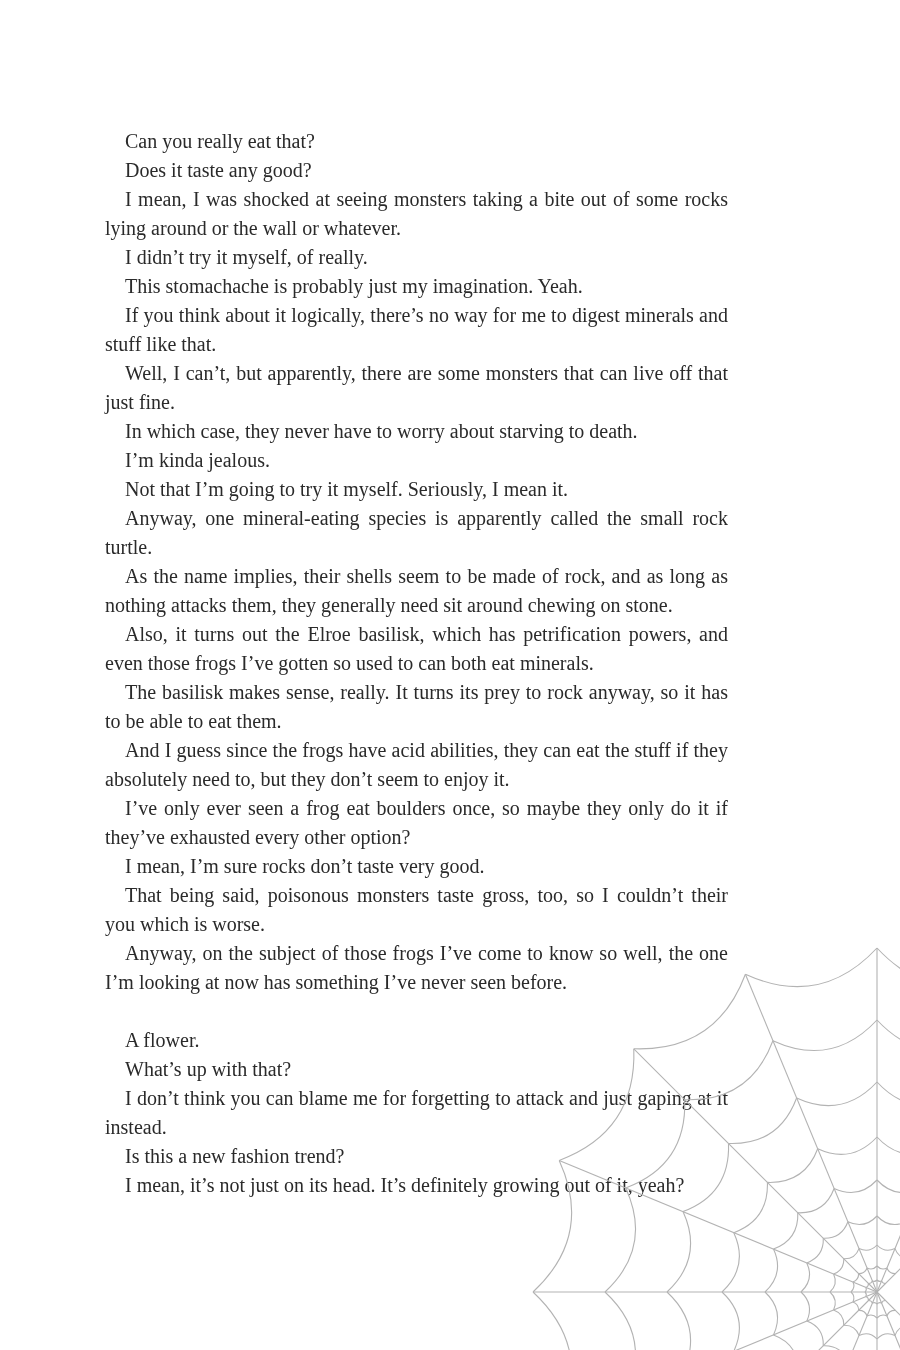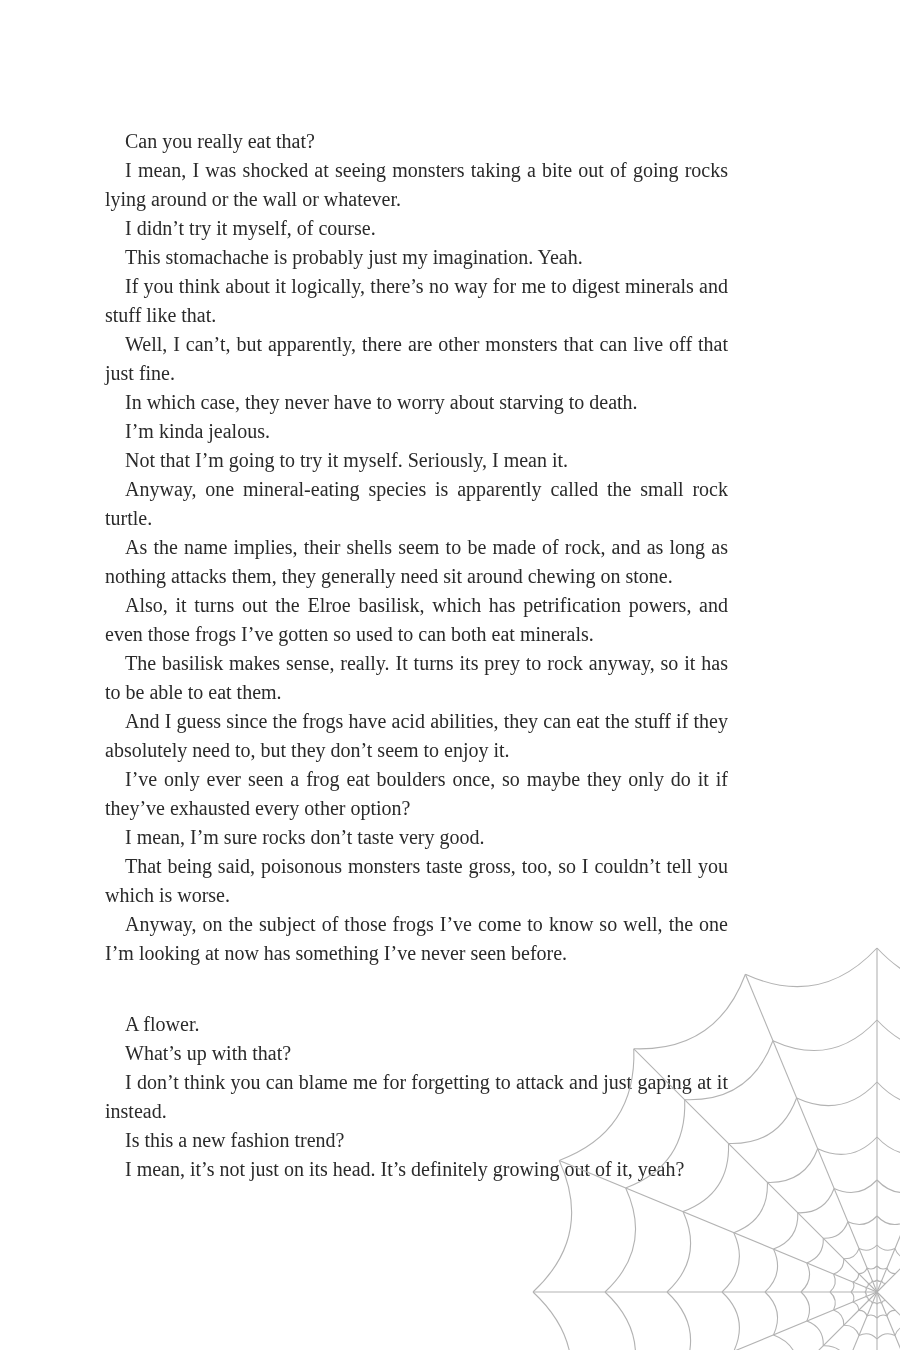--- a/index.html
+++ b/index.html
@@ -24,54 +24,55 @@
     font-size: 20px;
     line-height: 29px;
     text-align: justify;
   }
   .text-block p {
     margin: 0;
     padding: 0;
     text-indent: 20px;
   }
   .section + .section {
-    margin-top: 42px;
+    margin-top: 29px;
   }
   .web {
     position: absolute;
     left: 0;
     top: 0;
     width: 900px;
     height: 1350px;
     pointer-events: none;
   }
 </style>
 </head>
 <body>
 
 <div class="page">
   <div class="text-block">
       <div class="section">
         <p>Can you really eat that?</p>
-        <p>I mean, I was shocked at seeing monsters taking a bite out of going rocks lying around or the wall or whatever.</p>
-        <p>I didn’t try it myself, of course.</p>
+        <p>Does it taste any good?</p>
+        <p>I mean, I was shocked at seeing monsters taking a bite out of some rocks lying around or the wall or whatever.</p>
+        <p>I didn’t try it myself, of really.</p>
         <p>This stomachache is probably just my imagination. Yeah.</p>
         <p>If you think about it logically, there’s no way for me to digest minerals and stuff like that.</p>
-        <p>Well, I can’t, but apparently, there are other monsters that can live off that just fine.</p>
+        <p>Well, I can’t, but apparently, there are some monsters that can live off that just fine.</p>
         <p>In which case, they never have to worry about starving to death.</p>
         <p>I’m kinda jealous.</p>
         <p>Not that I’m going to try it myself. Seriously, I mean it.</p>
         <p>Anyway, one mineral-eating species is apparently called the small rock turtle.</p>
         <p>As the name implies, their shells seem to be made of rock, and as long as nothing attacks them, they generally need sit around chewing on stone.</p>
         <p>Also, it turns out the Elroe basilisk, which has petrification powers, and even those frogs I’ve gotten so used to can both eat minerals.</p>
         <p>The basilisk makes sense, really. It turns its prey to rock anyway, so it has to be able to eat them.</p>
         <p>And I guess since the frogs have acid abilities, they can eat the stuff if they absolutely need to, but they don’t seem to enjoy it.</p>
         <p>I’ve only ever seen a frog eat boulders once, so maybe they only do it if they’ve exhausted every other option?</p>
         <p>I mean, I’m sure rocks don’t taste very good.</p>
-        <p>That being said, poisonous monsters taste gross, too, so I couldn’t tell you which is worse.</p>
+        <p>That being said, poisonous monsters taste gross, too, so I couldn’t their you which is worse.</p>
         <p>Anyway, on the subject of those frogs I’ve come to know so well, the one I’m looking at now has something I’ve never seen before.</p>
       </div>
       <div class="section">
         <p>A flower.</p>
         <p>What’s up with that?</p>
         <p>I don’t think you can blame me for forgetting to attack and just gaping at it instead.</p>
         <p>Is this a new fashion trend?</p>
         <p>I mean, it’s not just on its head. It’s definitely growing out of it, yeah?</p>
       </div>
     </div>

